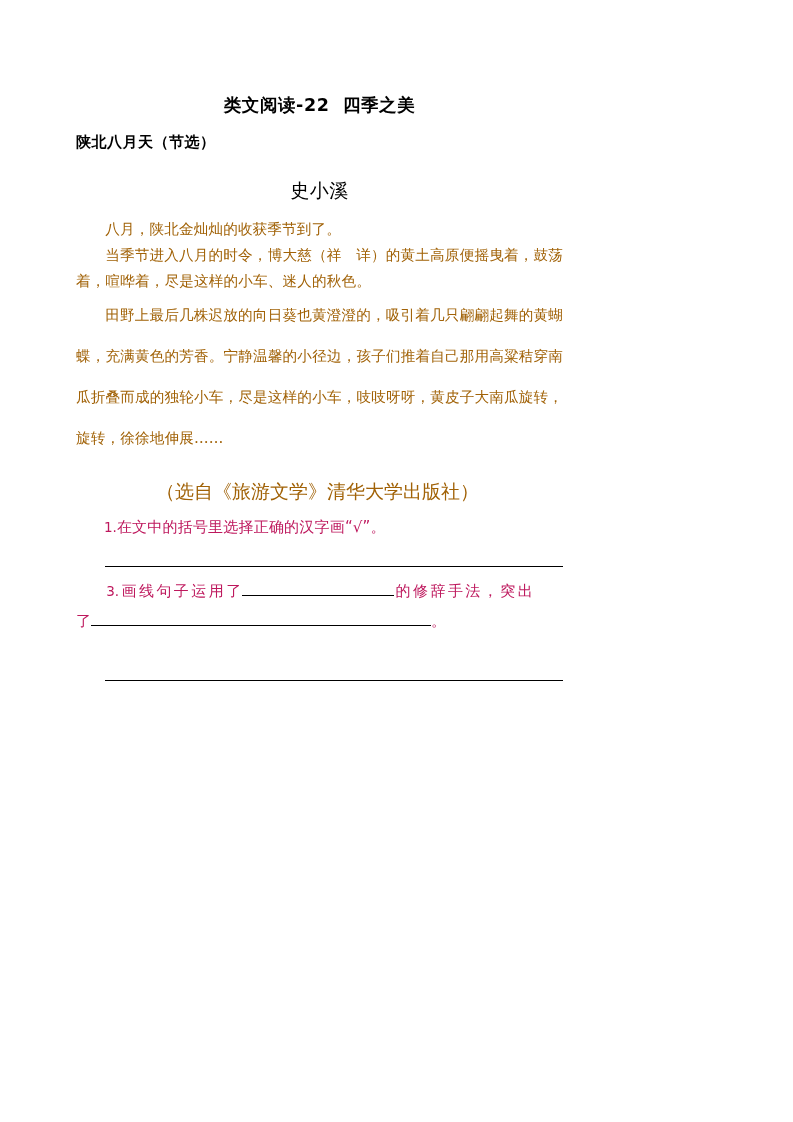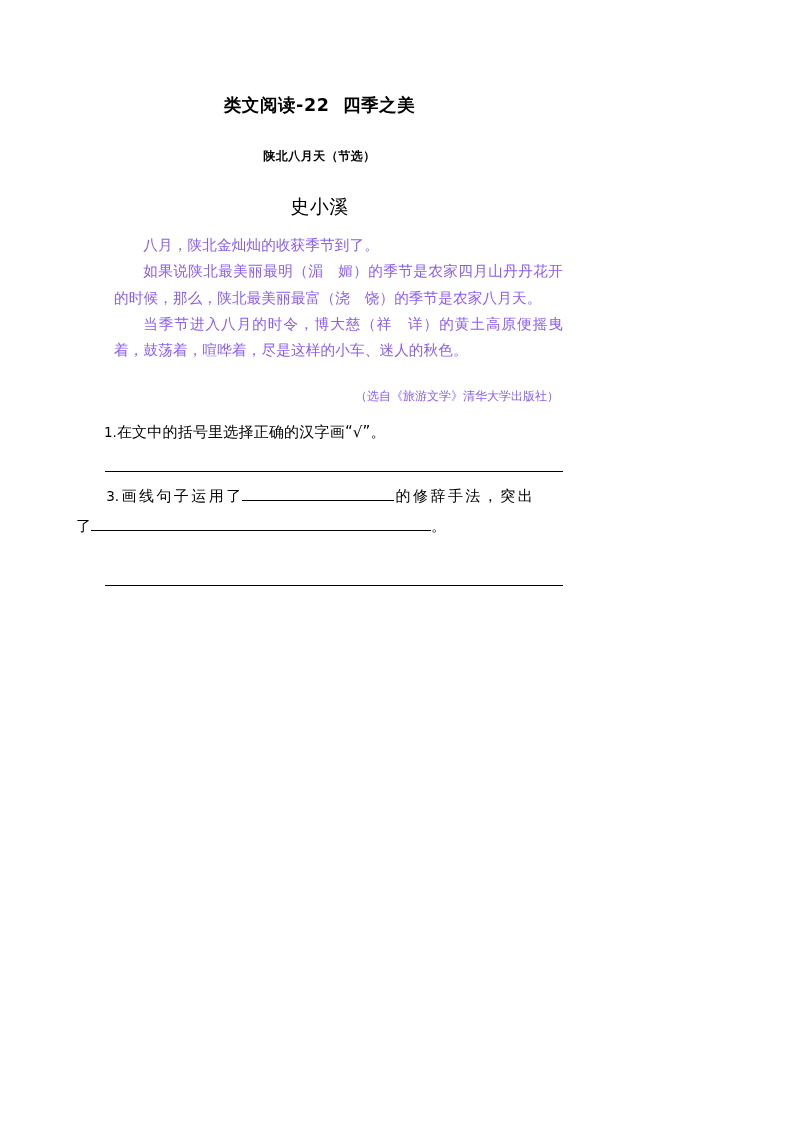--- a/index.html
+++ b/index.html
@@ -33,47 +33,45 @@
     font-family: "DejaVu Sans", "Liberation Sans", sans-serif;
     font-size: 17.5px;
     font-weight: 600;
     letter-spacing: 0.6px;
     margin: 0;
     padding-top: 79px;
     line-height: 1.2;
     white-space: pre;
   }
   .doc-subtitle {
-    text-align: center;
-    font-family: "DejaVu Sans", "Liberation Sans", sans-serif;
-    font-size: 12px;
+    font-family: "DejaVu Sans", "Liberation Sans", sans-serif;
+    font-size: 15px;
     font-weight: 600;
     letter-spacing: 0.5px;
-    margin: 16px;
+    margin: 0;
     padding-top: 17px;
     line-height: 1.2;
   }
   .doc-author {
     text-align: center;
     font-family: "DejaVu Sans", "Liberation Sans", sans-serif;
     font-size: 19px;
     font-weight: 500;
     letter-spacing: 0.5px;
     margin: 12px;
     padding-top: 16px;
     line-height: 1.2;
   }
 
   
   .body-block {
     margin-top: 14px;
     font-family: "DejaVu Serif", "Liberation Serif", serif;
     font-size: 14.6px;
-    color: #8b5cf6;
-    margin-left: 38px;
+    color: #a16207;
   }
   p.para {
     margin: 0;
     text-indent: 2em;
     line-height: 26.2px;
     text-align: justify;
     text-justify: inter-ideograph;
     letter-spacing: 0.15px;
   }
   p.para-wide {
@@ -86,33 +84,33 @@
   }
   .underlined-sentence {
     text-decoration: underline;
     text-underline-offset: 4px;
     text-decoration-thickness: 1.3px;
   }
 
   .source-line {
     margin: 0;
     padding-top: 20px;
-    text-align: right;
+    text-align: center;
     padding-right: 4px;
     font-family: "DejaVu Serif", "Liberation Serif", serif;
-    font-size: 12px;
+    font-size: 19px;
     line-height: 26px;
   }
 
   
   .questions {
     margin-top: 11px;
     font-family: "DejaVu Sans", "Liberation Sans", sans-serif;
     font-size: 15px;
-    color: #000000;
+    color: #be185d;
   }
   .q-line {
     margin: 0;
     padding-left: 28px;
     line-height: 25px;
     letter-spacing: 0.2px;
   }
   .q-num {
     font-size: 13.5px;
     letter-spacing: 0;
@@ -182,24 +180,24 @@
 
 <div class="page">
 
   <h1 class="doc-title">类文阅读-22  四季之美</h1>
   <h2 class="doc-subtitle">陕北八月天（节选）</h2>
   <h3 class="doc-author">史小溪</h3>
 
   <div class="body-block">
 
     <p class="para">八月，陕北金灿灿的收获季节到了。</p>
-    <p class="para">如果说陕北最美丽最明（湄　媚）的季节是农家四月山丹丹花开的时候，那么，陕北最美丽最富（浇　饶）的季节是农家八月天。</p>
     <p class="para">当季节进入八月的时令，博大慈（祥　详）的黄土高原便摇曳着，鼓荡着，喧哗着，尽是这样的小车、迷人的秋色。</p>
 
 
+    <p class="para-wide">田野上最后几株迟放的向日葵也黄澄澄的，吸引着几只翩翩起舞的黄蝴蝶，充满黄色的芳香。宁静温馨的小径边，孩子们推着自己那用高粱秸穿南瓜折叠而成的独轮小车，尽是这样的小车，吱吱呀呀，黄皮子大南瓜旋转，旋转，徐徐地伸展……</p>
 
     <p class="source-line">（选自《旅游文学》清华大学出版社）</p>
   </div>
 
   <div class="questions">
 
     <p class="q-line"><span class="q-num">1.</span><span>在文中的括号里选择正确的汉字画“√”。</span></p>
 
 
     <div class="rule-wrap-q2">

